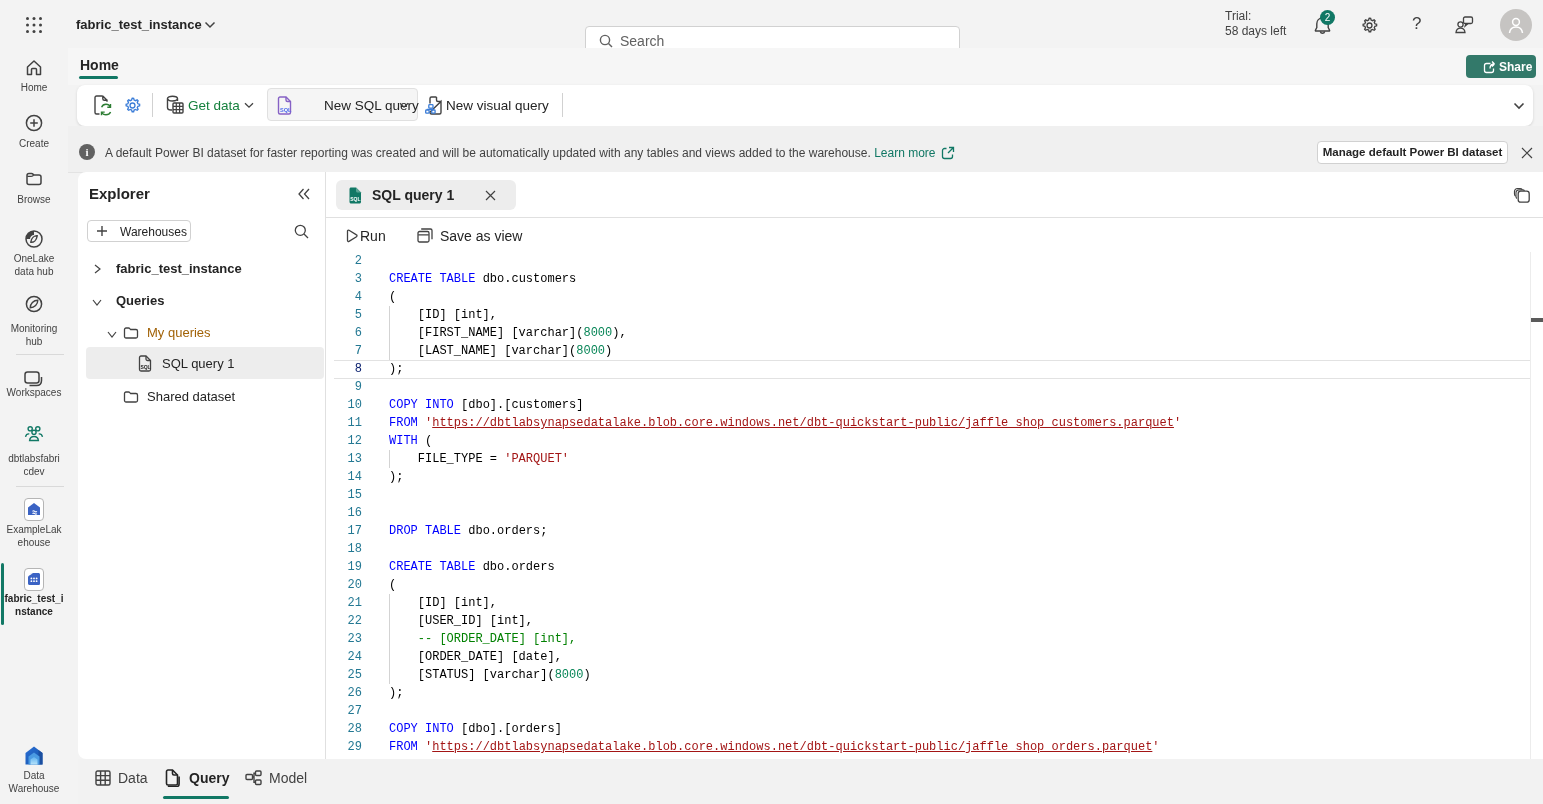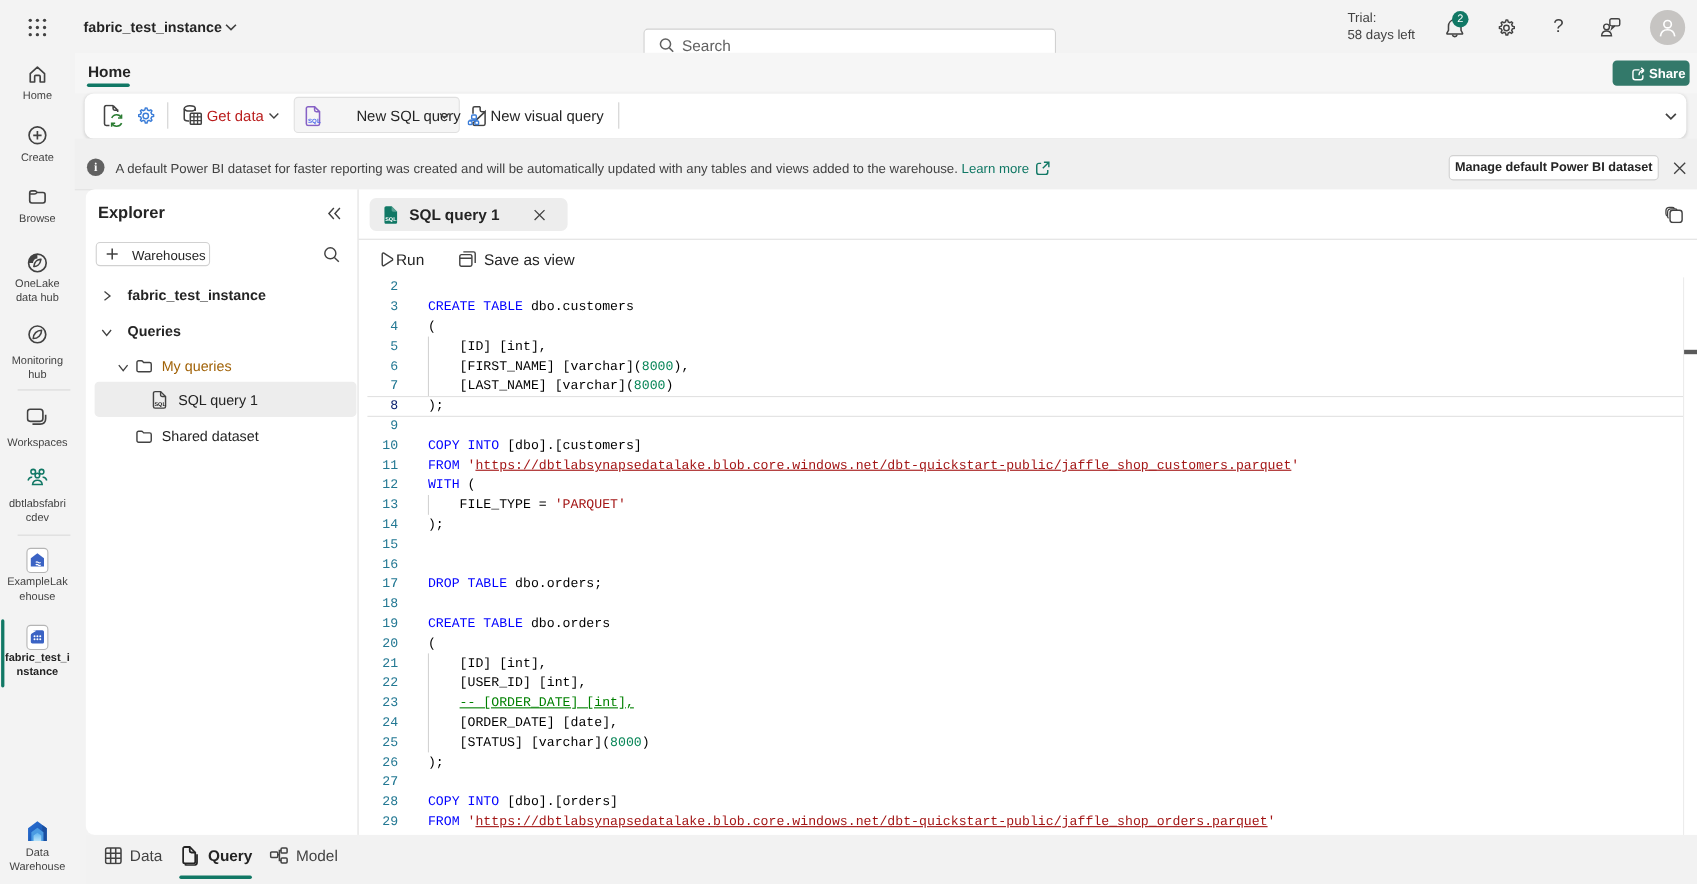--- a/index.html
+++ b/index.html
@@ -5,21 +5,21 @@
 html,body{margin:0;padding:0;}
 body{width:1543px;height:804px;overflow:hidden;font-family:"Liberation Sans",sans-serif;background:#f3f3f3;color:#242424;}
 #app{position:relative;width:1494px;height:804px;}
 .abs{position:absolute;}
 svg{display:block;}
 .rail-label{position:absolute;left:0;width:68px;text-align:center;font-size:10px;line-height:13px;color:#424242;}
 .rail-icon{position:absolute;}
 .k{color:#0000ff;}
 .s{color:#a31515;}
 .g{color:#098658;}
-.cm{color:#008000;text-decoration:underline;}
+.cm{color:#008000;}
 .eline{position:absolute;left:0;height:18px;line-height:18px;font-size:12px;white-space:pre;font-family:"Liberation Mono",monospace;color:#000;}
 .eline .n{position:absolute;left:0;width:36px;text-align:right;color:#237893;}
 .eline .c{position:absolute;left:63px;}
 </style>
 </head>
 <body>
 <div id="app">
 
 <div class="abs" style="left:0;top:0;width:1543px;height:48px;background:#f3f3f3;">
 
@@ -110,21 +110,21 @@
     <circle cx="9" cy="9" r="7.6" fill="none" stroke="#424242" stroke-width="1.5"></circle>
     <path d="M5.2 12.8 C5.2 8.5 8.5 5.2 12.8 5.2 C12.8 9.5 9.5 12.8 5.2 12.8 Z" fill="none" stroke="#424242" stroke-width="1.4"></path>
   </svg>
   <div class="rail-label" style="top:274px;">Monitoring<br>hub</div>
   <div class="abs" style="left:16px;top:306px;width:48px;height:1px;background:#d9d9d9;"></div>
 
   <svg class="rail-icon" style="left:24px;top:323px;" width="20" height="18" viewBox="0 0 20 18">
     <rect x="1" y="1" width="14" height="11" rx="2.5" fill="none" stroke="#424242" stroke-width="1.5"></rect>
     <path d="M17.5 6 L17.5 9.5 C17.5 12.5 15.5 14.5 12.5 14.5 L5.5 14.5" fill="none" stroke="#424242" stroke-width="1.5"></path>
   </svg>
-  <div class="rail-label" style="top:348px;">Workspaces</div>
+  <div class="rail-label" style="top:338px;">Workspaces</div>
 
   <svg class="rail-icon" style="left:24px;top:376px;" width="20" height="20" viewBox="0 0 20 20">
     <circle cx="6.2" cy="4.8" r="2.1" fill="none" stroke="#117865" stroke-width="1.4"></circle>
     <circle cx="13.8" cy="4.8" r="2.1" fill="none" stroke="#117865" stroke-width="1.4"></circle>
     <circle cx="10" cy="8.3" r="2.1" fill="none" stroke="#117865" stroke-width="1.4"></circle>
     <path d="M1.5 12.8 C2 10.8 3.6 9.7 5.3 9.9 M18.5 12.8 C18 10.8 16.4 9.7 14.7 9.9" fill="none" stroke="#117865" stroke-width="1.4"></path>
     <path d="M5.6 16.5 C5.9 13.8 7.7 12.5 10 12.5 C12.3 12.5 14.1 13.8 14.4 16.5 Z" fill="none" stroke="#117865" stroke-width="1.4"></path>
   </svg>
   <div class="rail-label" style="top:404px;">dbtlabsfabri<br>cdev</div>
   <div class="abs" style="left:16px;top:438px;width:48px;height:1px;background:#d9d9d9;"></div>
@@ -200,21 +200,21 @@
   </svg>
   <div class="abs" style="left:75px;top:8px;width:1px;height:24px;background:#d1d1d1;"></div>
 
   <svg class="abs" style="left:89px;top:10px;" width="18" height="19" viewBox="0 0 18 19">
     <path d="M1.5 3.8 L1.5 12.8 C1.5 14 3 15 5 15 L6 15" fill="none" stroke="#424242" stroke-width="1.4"></path>
     <ellipse cx="6.5" cy="3.6" rx="5" ry="2.4" fill="none" stroke="#424242" stroke-width="1.4"></ellipse>
     <path d="M11.5 3.8 L11.5 6" fill="none" stroke="#424242" stroke-width="1.4"></path>
     <rect x="7" y="8" width="10" height="10" rx="1" fill="none" stroke="#424242" stroke-width="1.4"></rect>
     <path d="M7 11.3 L17 11.3 M7 14.6 L17 14.6 M10.3 8 L10.3 18 M13.6 8 L13.6 18" stroke="#424242" stroke-width="1.2"></path>
   </svg>
-  <div class="abs" style="left:111px;top:12.5px;font-size:13.5px;color:#b91c1c;">Get data</div>
+  <div class="abs" style="left:111px;top:12.5px;font-size:13.5px;color:#15803d;">Get data</div>
   <svg class="abs" style="left:167px;top:17px;" width="10" height="7" viewBox="0 0 10 7">
         <path d="M1 1.2 L5 5.2 L9 1.2" fill="none" stroke="#424242" stroke-width="1.3"></path>
       </svg>
 
   <div class="abs" style="left:190px;top:3px;width:149px;height:31px;background:#f5f5f5;border:1px solid #e0e0e0;border-radius:4px;"></div>
   <svg class="abs" style="left:200px;top:11px;" width="17" height="19" viewBox="0 0 17 19">
     <path d="M9 1 L3 1 C2.2 1 1.5 1.7 1.5 2.5 L1.5 16.5 C1.5 17.3 2.2 18 3 18 L12 18 C12.8 18 13.5 17.3 13.5 16.5 L13.5 5.5 Z" fill="none" stroke="#8661c5" stroke-width="1.4"></path>
     <path d="M9 1 L9 4 C9 4.8 9.7 5.5 10.5 5.5 L13.5 5.5" fill="none" stroke="#8661c5" stroke-width="1.4"></path>
     <text x="3" y="16" font-family="Liberation Sans,sans-serif" font-size="5.6" font-weight="700" fill="#4f6bed">SQL</text>
   </svg>

